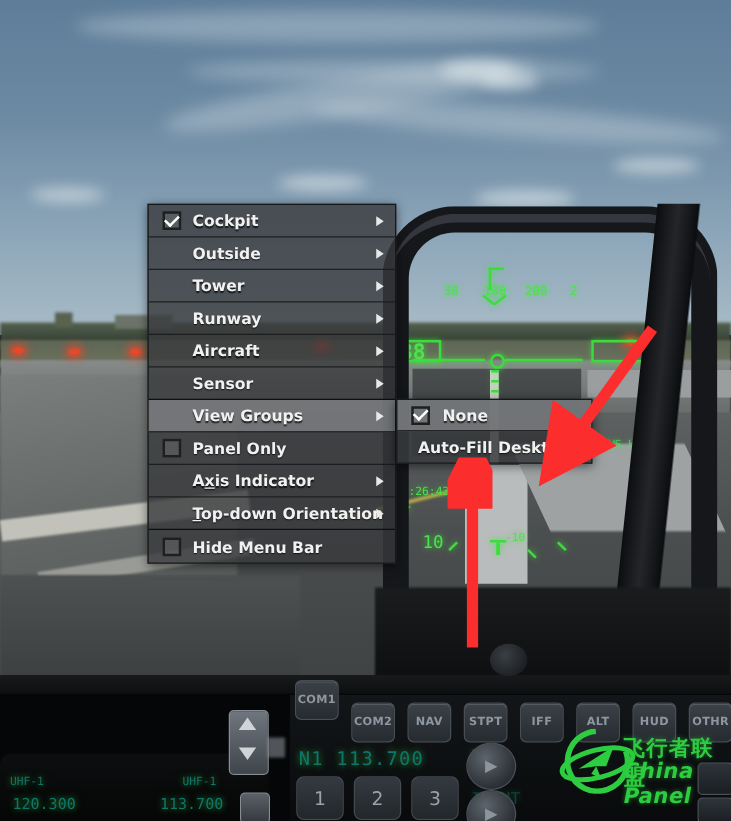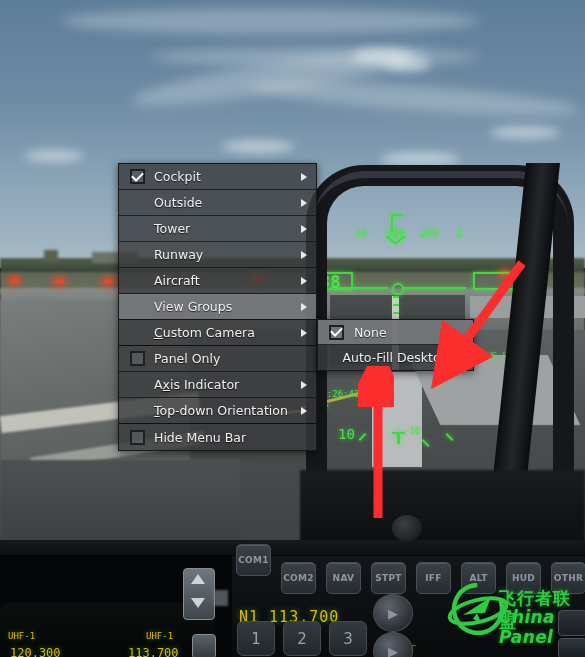--- a/index.html
+++ b/index.html
@@ -68,33 +68,33 @@
        display:flex;align-items:center;justify-content:center;letter-spacing:.3px;
        box-shadow:inset 0 1px 0 rgba(255,255,255,.14);}
   .keybtn{position:absolute;width:36px;height:33px;border-radius:6px;
        background:linear-gradient(180deg,#343a40 0%,#22272b 100%);
        border:1px solid #434a50;color:#9aa3aa;font-size:15px;
        display:flex;align-items:center;justify-content:center;}
   .rocker{position:absolute;width:38px;height:36px;border-radius:50%;
        background:radial-gradient(circle at 38% 32%,#5d646b,#2b3036 70%,#1a1e21);
        border:1px solid #4b5158;display:flex;align-items:center;justify-content:center;
        color:#8d959c;font-size:13px;}
-  .disp{position:absolute;color:#eab308;font-family:"DejaVu Sans Mono","Liberation Mono",monospace;
-       text-shadow:0 0 6px rgba(50,210,70,.7);white-space:nowrap;margin-top:10px;}
+  .disp{position:absolute;color:#0f766e;font-family:"DejaVu Sans Mono","Liberation Mono",monospace;
+       text-shadow:0 0 6px rgba(50,210,70,.7);white-space:nowrap;}
   .radiobox{position:absolute;left:0;top:603px;width:215px;height:54px;
        background:linear-gradient(180deg,#0c0e0f,#050606);border-radius:9px 9px 0 0;}
   .sidepad{position:absolute;background:linear-gradient(180deg,#6f767d,#3e454b);
        border:1px solid #868d94;border-radius:4px;}
 
   
   .menu{position:absolute;left:118px;top:163px;width:197px;
         background:rgba(56,58,60,.80);border:1px solid #16181a;
         box-shadow:0 2px 8px rgba(0,0,0,.55);}
   .mi{position:relative;height:26px;display:flex;align-items:center;
-      color:#f1f1f1;font-size:12.5px;font-weight:normal;
+      color:#f1f1f1;font-size:12.5px;font-weight:bold;
       border-bottom:1px solid rgba(22,24,26,.85);box-sizing:border-box;text-align:center;}
   .mi:last-child{border-bottom:none;}
   .mi.sel{background:rgba(126,128,130,.82);}
   .mi .box{width:15px;height:15px;margin-left:11px;border:2px solid #1d1f21;
       background:rgba(120,122,124,.35);box-sizing:border-box;flex:none;
       display:flex;align-items:center;justify-content:center;}
   .mi .box.on::after{content:"";display:block;width:9px;height:5px;margin-top:-3px;
       border-left:2.2px solid #ffffff;border-bottom:2.2px solid #ffffff;
       transform:rotate(-45deg);}
   .mi .spacer{width:26px;flex:none;}
@@ -159,21 +159,21 @@
   <div class="concrete" style="left:372px;top:372px;width:50px;height:95px;"></div>
   <div class="concrete" style="left:424px;top:355px;width:140px;height:70px;background:#9ea2a3;transform:skewX(25deg);"></div>
   <div class="concrete" style="left:470px;top:296px;width:115px;height:22px;background:#9a9e9f;"></div>
   <div class="yellowline" style="left:300px;top:398px;width:70px;height:3px;transform:rotate(-14deg);"></div>
   <div class="yellowline" style="left:272px;top:410px;width:50px;height:3px;transform:rotate(-5deg);"></div>
   <div class="stripe" style="left:0px;top:404px;width:200px;height:17px;transform:rotate(-7deg);background:#c2c2bb;"></div>
   <div class="stripe" style="left:30px;top:444px;width:175px;height:13px;transform:rotate(-9deg);background:#a9aaa4;opacity:.8;"></div>
   <div style="position:absolute;left:0;top:460px;width:240px;height:100px;background:linear-gradient(180deg,#4d5152,#3a3d3e);filter:blur(1px);"></div>
 
   <div class="hud" style="left:355px;top:228px;font-size:10px;">30</div>
-  <div class="hud" style="left:387px;top:228px;font-size:10px;font-weight:bold;">100</div>
+  <div class="hud" style="left:387px;top:228px;font-size:10px;">100</div>
   <div class="hud" style="left:420px;top:228px;font-size:10px;">200</div>
   <div class="hud" style="left:456px;top:228px;font-size:10px;">2</div>
   <div class="hudline" style="left:391px;top:214px;width:2px;height:18px;"></div>
   <div class="hudline" style="left:391px;top:214px;width:12px;height:2px;"></div>
   <div class="hudline" style="left:385px;top:239px;width:12px;height:2px;transform:rotate(38deg);"></div>
   <div class="hudline" style="left:394px;top:239px;width:12px;height:2px;transform:rotate(-38deg);"></div>
 
   <div class="hudline" style="left:330px;top:287px;width:58px;height:2px;"></div>
   <div class="hudline" style="left:404px;top:287px;width:62px;height:2px;"></div>
   <div class="hudline" style="left:392px;top:283px;width:8px;height:8px;border-radius:50%;background:transparent;border:2px solid #3ddc3d;"></div>
@@ -272,28 +272,28 @@
       <div class="mi">
         <span class="spacer"></span>
         <span class="lbl">Runway</span>
         <span class="arrow"></span>
       </div>
       <div class="mi">
         <span class="spacer"></span>
         <span class="lbl">Aircraft</span>
         <span class="arrow"></span>
       </div>
+      <div class="mi" style="border-bottom: 1px solid rgba(12, 13, 14, 0.95);">
+        <span class="spacer"></span>
+        <span class="lbl">Sensor</span>
+        <span class="arrow"></span>
+      </div>
       <div class="mi sel" style="border-bottom: 1px solid rgba(12, 13, 14, 0.95);">
         <span class="spacer"></span>
         <span class="lbl">View Groups</span>
-        <span class="arrow"></span>
-      </div>
-      <div class="mi" style="border-bottom: 1px solid rgba(12, 13, 14, 0.95);">
-        <span class="spacer"></span>
-        <span class="lbl"><u>C</u>ustom Camera</span>
         <span class="arrow"></span>
       </div>
       <div class="mi">
         <span class="box"></span>
         <span class="lbl">Panel Only</span>
       </div>
       <div class="mi">
         <span class="spacer"></span>
         <span class="lbl">A<u>x</u>is Indicator</span>
         <span class="arrow"></span>

